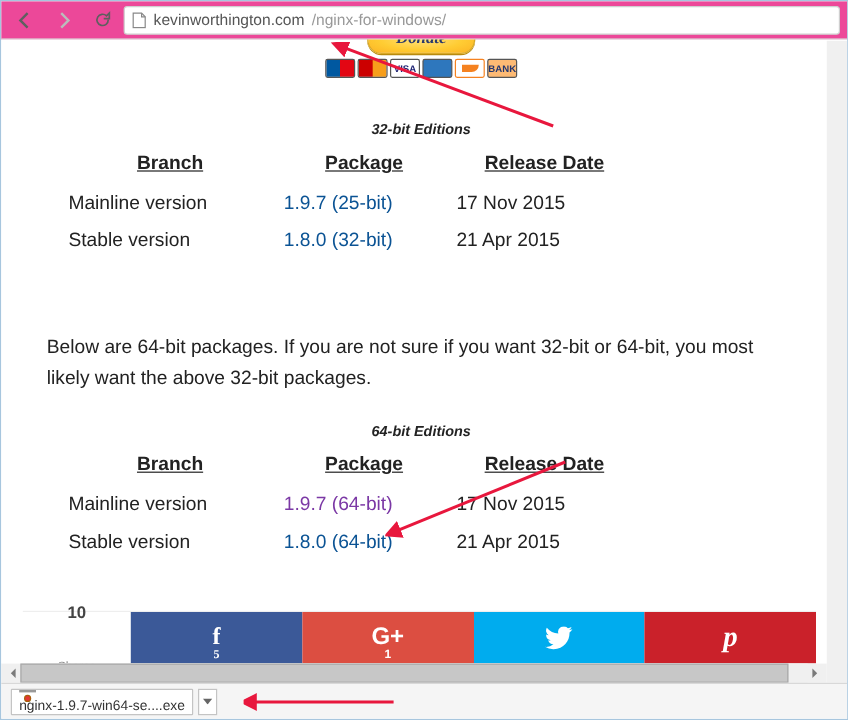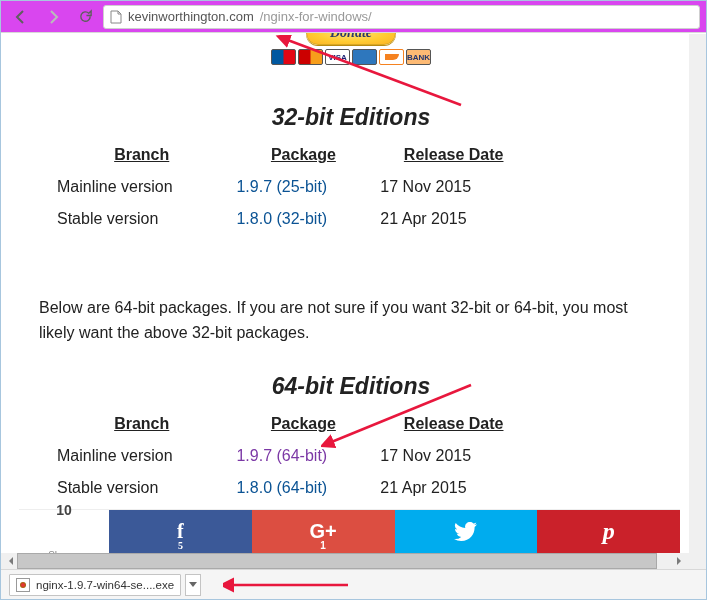--- a/index.html
+++ b/index.html
@@ -12,21 +12,21 @@
     height: 600px;
     overflow: hidden;
     position: relative;
     background: #fff;
     border: 1px solid #a7c6de;
   }
 
   
   .toolbar {
     height: 32px;
-    background: #d946ef;
+    background: #ec4899;
     border-bottom: 1px solid #d8d8d8;
     display: flex;
     align-items: center;
     padding: 0 6px;
     gap: 4px;
     font-family: "Segoe UI", Arial, sans-serif;
     font-size: 13px;
     color: #666;
   }
   .nav-btn {
@@ -106,21 +106,21 @@
   .cc.amex   {background:#2e77bd;}
   .cc.disc   {background:#fff;border:1px solid #f58220;}
   .cc.disc::after{content:"";width:14px;height:6px;background:#f58220;border-radius:0 0 6px 0;}
   .cc.bank   {background:#fdba74;color:#23366f;}
 
   .content { font-size: 16px; color: #222; line-height: 1.6; }
   .caption {
     text-align: center;
     font-weight: bold;
     font-style: italic;
-    font-size: 23px;
+    font-size: 12px;
     margin: 34px 0 2px;
   }
   table.editions {
     width: 480px;
     margin: 0 auto 0 18px;
     border-collapse: collapse;
     text-align: left;
   }
   table.editions th {
     font-weight: bold;
@@ -220,23 +220,24 @@
     font-size: 11.5px;
     color: #333;
     padding: 0 8px;
     gap: 4px;
   }
   .dl-item {
     height: 22px;
     border: 1px solid #c4c4c4;
     border-radius: 1px;
     background: #fff;
-    display: flex; align-items: center;
+    display: flex; 
     padding: 0 6px; gap: 6px;
     cursor: pointer;
+    flex-direction: column;
   }
   .dl-icon {
     width: 14px; height: 14px;
     background: #fff; border: 1px solid #999;
     position: relative;
   }
   .dl-icon::after{
     content:""; position:absolute; left:3px; top:3px; width:6px; height:6px;
     background: radial-gradient(circle,#e53535 30%,#960 70%);
     border-radius:50%;

